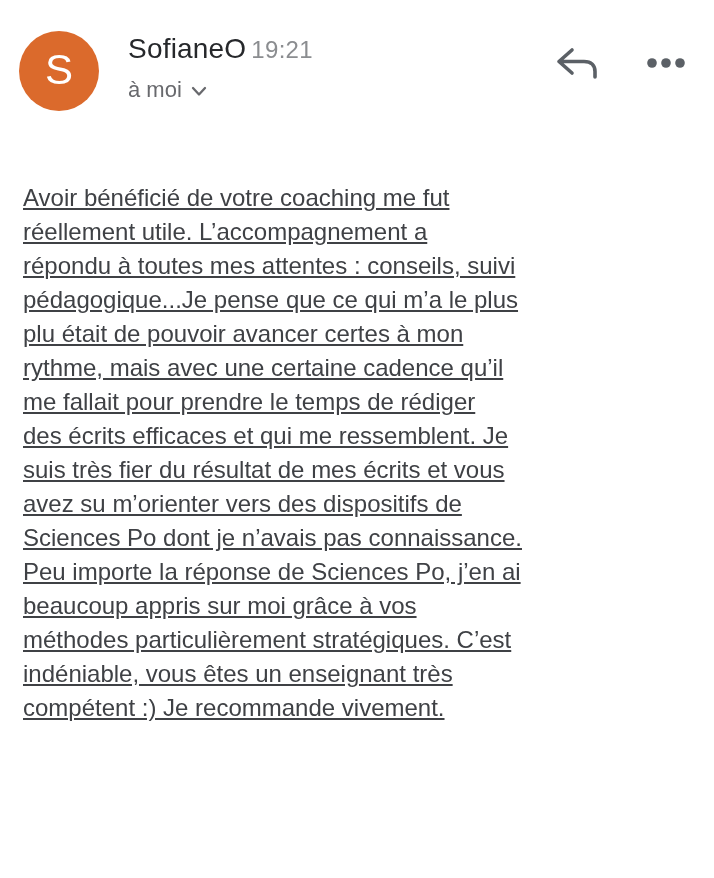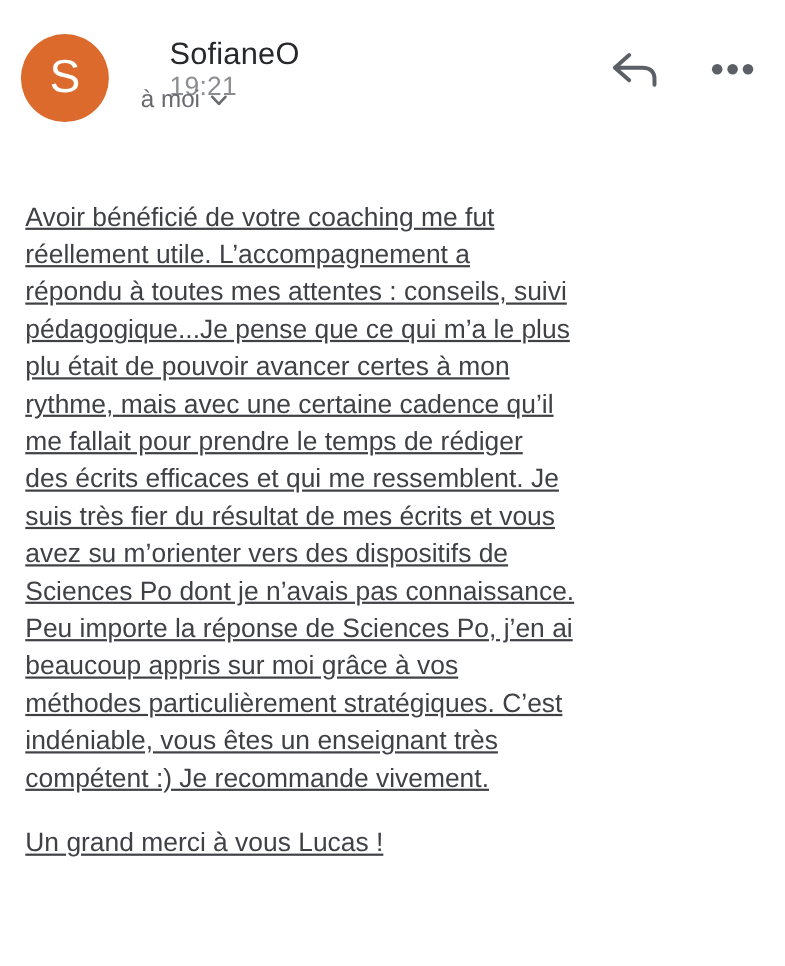--- a/index.html
+++ b/index.html
@@ -28,30 +28,29 @@
     font-size: 42px;
     font-weight: 400;
     line-height: 1;
     transform: translateY(-1px);
   }
   .sender-row {
     position: absolute;
     left: 128px; top: 33px;
     display: flex;
     align-items: baseline;
-    flex-direction: column;
   }
   .sender-name {
     font-size: 28px;
     font-weight: 500;
     color: #26282b;
     letter-spacing: 0.2px;
   }
   .msg-time {
-    margin-left: 26px;
+    margin-left: 5px;
     font-size: 24px;
     color: #8b8d90;
     letter-spacing: 0.3px;
   }
   .recipient-row {
     position: absolute;
     left: 128px; top: 77px;
     display: flex;
     align-items: center;
     cursor: pointer;
@@ -136,16 +135,15 @@
 me fallait pour prendre le temps de rédiger
 des écrits efficaces et qui me ressemblent. Je
 suis très fier du résultat de mes écrits et vous
 avez su m’orienter vers des dispositifs de
 Sciences Po dont je n’avais pas connaissance.
 Peu importe la réponse de Sciences Po, j’en ai
 beaucoup appris sur moi grâce à vos
 méthodes particulièrement stratégiques. C’est
 indéniable, vous êtes un enseignant très
 compétent :) Je recommande vivement.</p>
-    <p>Un grand merci à vous Lucas !</p>
   </div>
 
 </div>
 
 </body></html>

